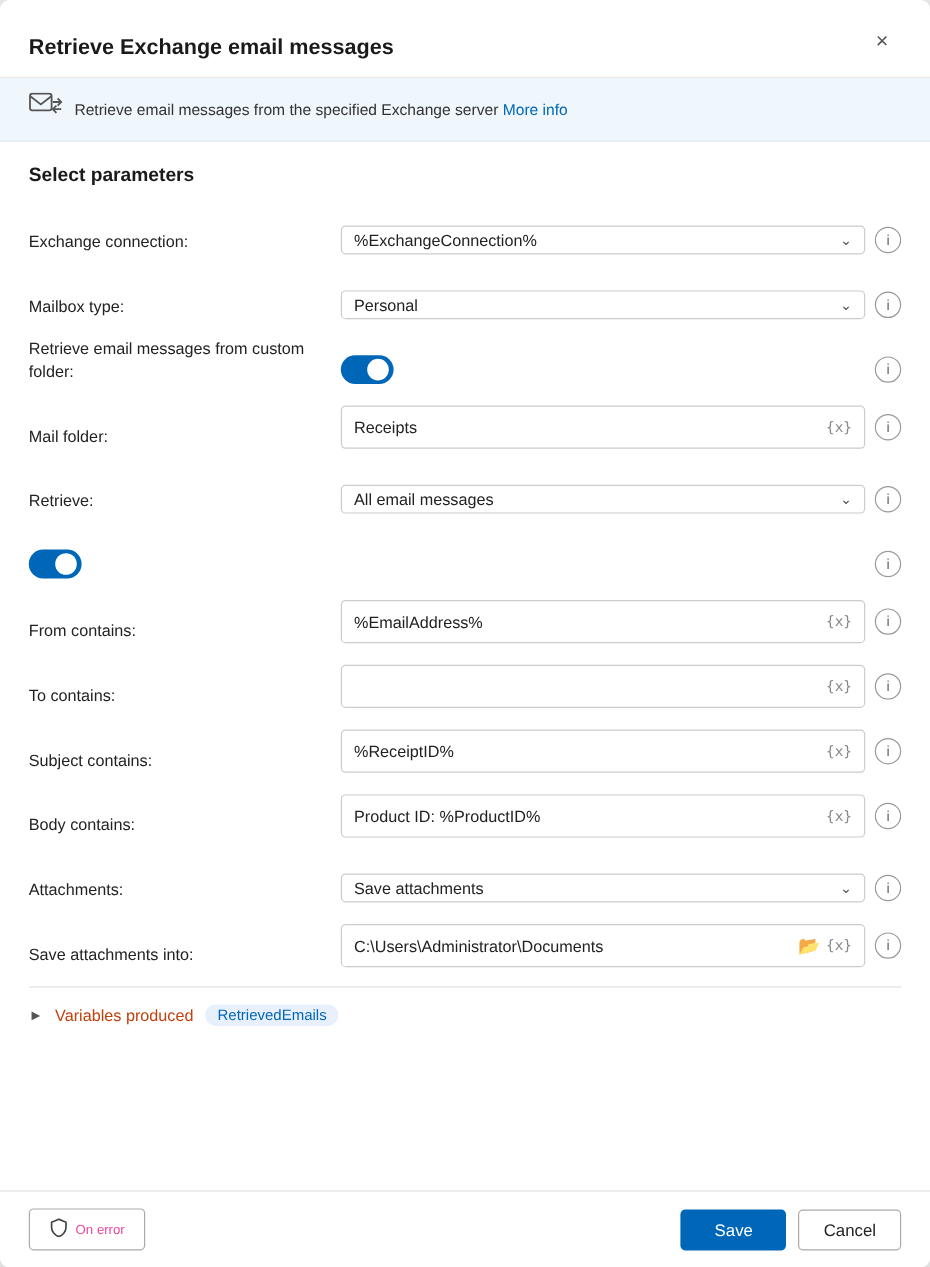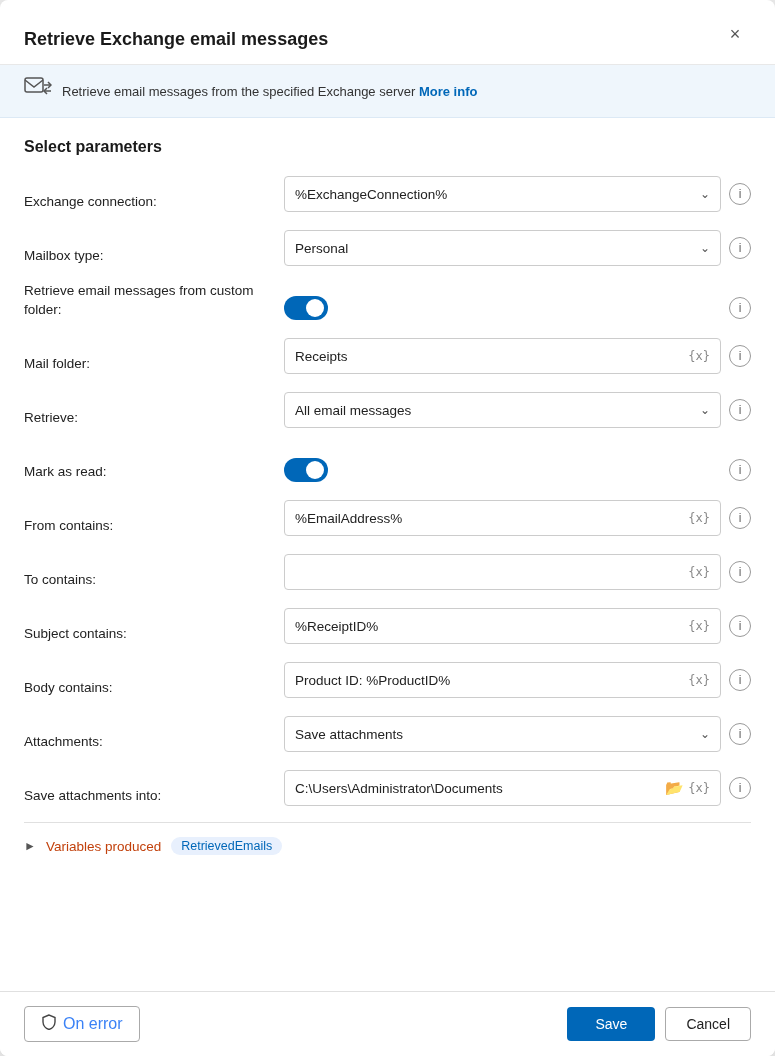--- a/index.html
+++ b/index.html
@@ -61,21 +61,20 @@
       flex-shrink: 0;
     }
     .info-banner-text {
       font-size: 13px;
       color: #333;
     }
     .info-banner-link {
       color: #0067b8;
       text-decoration: none;
       cursor: pointer;
-      font-weight: bold;
     }
     .dialog-body {
       flex: 1;
       padding: 20px 24px;
       overflow-y: auto;
     }
     .section-title {
       font-size: 16px;
       font-weight: 600;
       color: #1a1a1a;
@@ -109,21 +108,21 @@
       display: flex;
       align-items: center;
       justify-content: center;
       font-size: 12px;
       color: #666;
       cursor: pointer;
       flex-shrink: 0;
     }
     .select-field {
       flex: 1;
-      height: 36px;
+      height: 24px;
       border: 1px solid #ccc;
       border-radius: 4px;
       background: #fff;
       padding: 0 10px;
       font-size: 13.5px;
       color: #222;
       display: flex;
       align-items: center;
       justify-content: space-between;
       cursor: pointer;
@@ -221,22 +220,22 @@
       background: #fff;
     }
     .on-error-btn {
       display: flex;
       align-items: center;
       gap: 6px;
       border: 1.5px solid #aaa;
       background: #fff;
       border-radius: 4px;
       padding: 7px 16px;
-      font-size: 16px;
-      color: #3b82f6;
+      font-size: 11px;
+      color: #ec4899;
       cursor: pointer;
     }
     .footer-right {
       display: flex;
       gap: 10px;
       margin-left: 39px;
     }
     .save-btn {
       background: #0067b8;
       color: #fff;
@@ -343,21 +342,20 @@
       <div class="param-control">
         <div class="select-field">
           <span>All email messages</span>
           <span class="select-arrow">⌄</span>
         </div>
         <div class="info-icon">i</div>
       </div>
     </div>
 
     <div class="param-row">
-      <div class="param-label">Mark as read:</div>
       <div class="param-control">
         <label class="toggle-switch">
           <input type="checkbox" checked="" style="">
           <span class="toggle-slider"></span>
         </label>
         <div style="flex:1"></div>
         <div class="info-icon">i</div>
       </div>
     </div>
 

